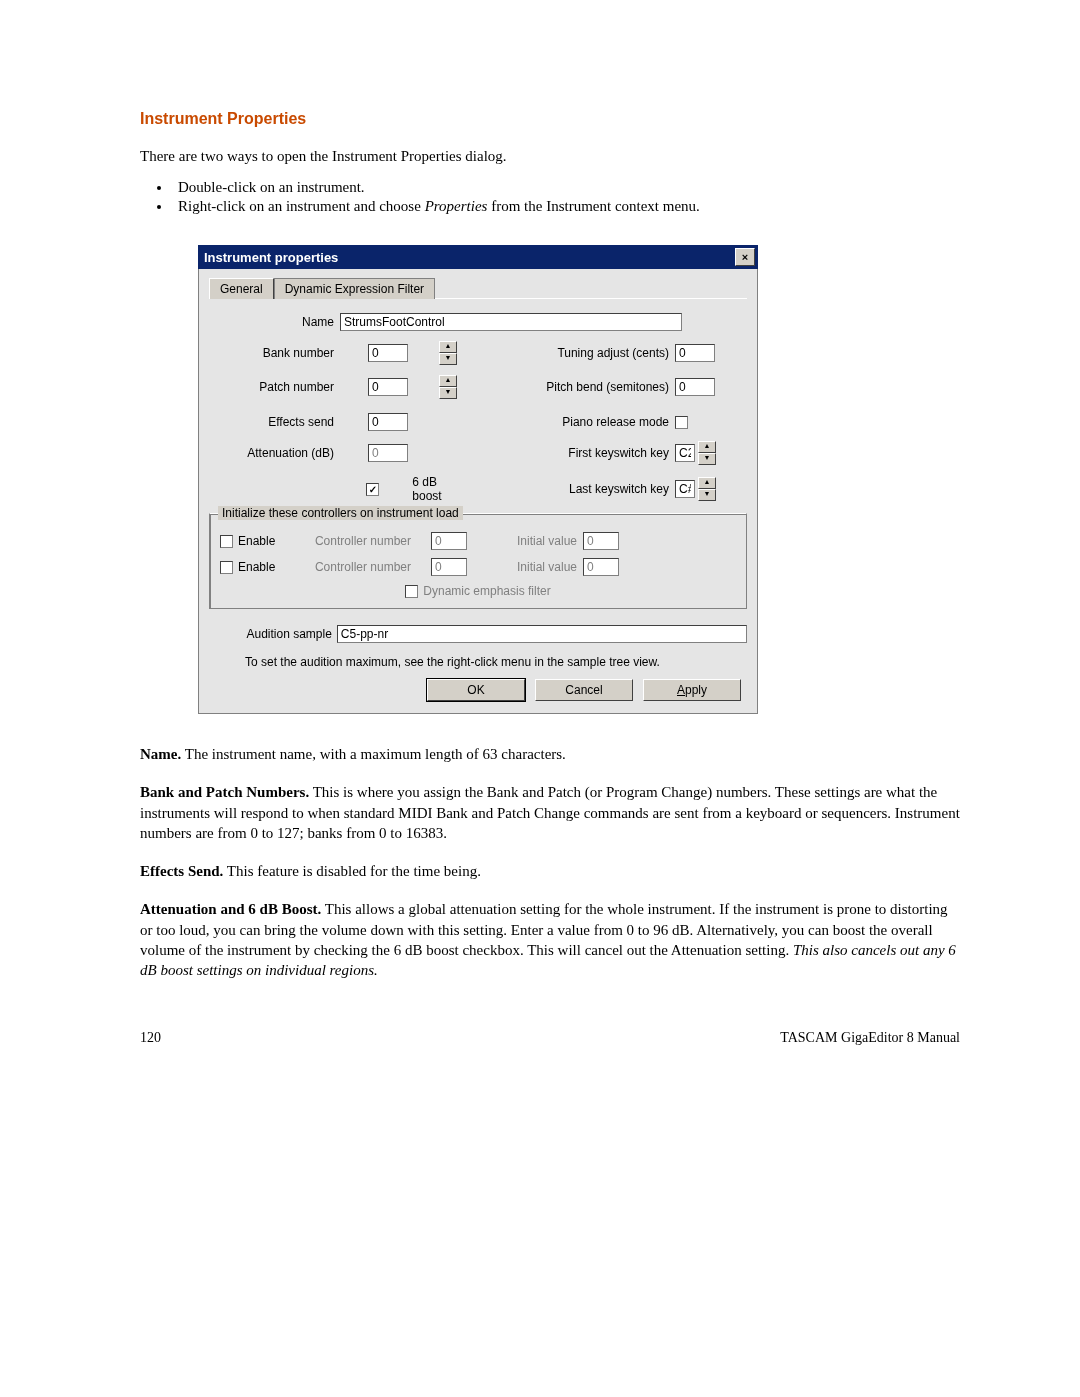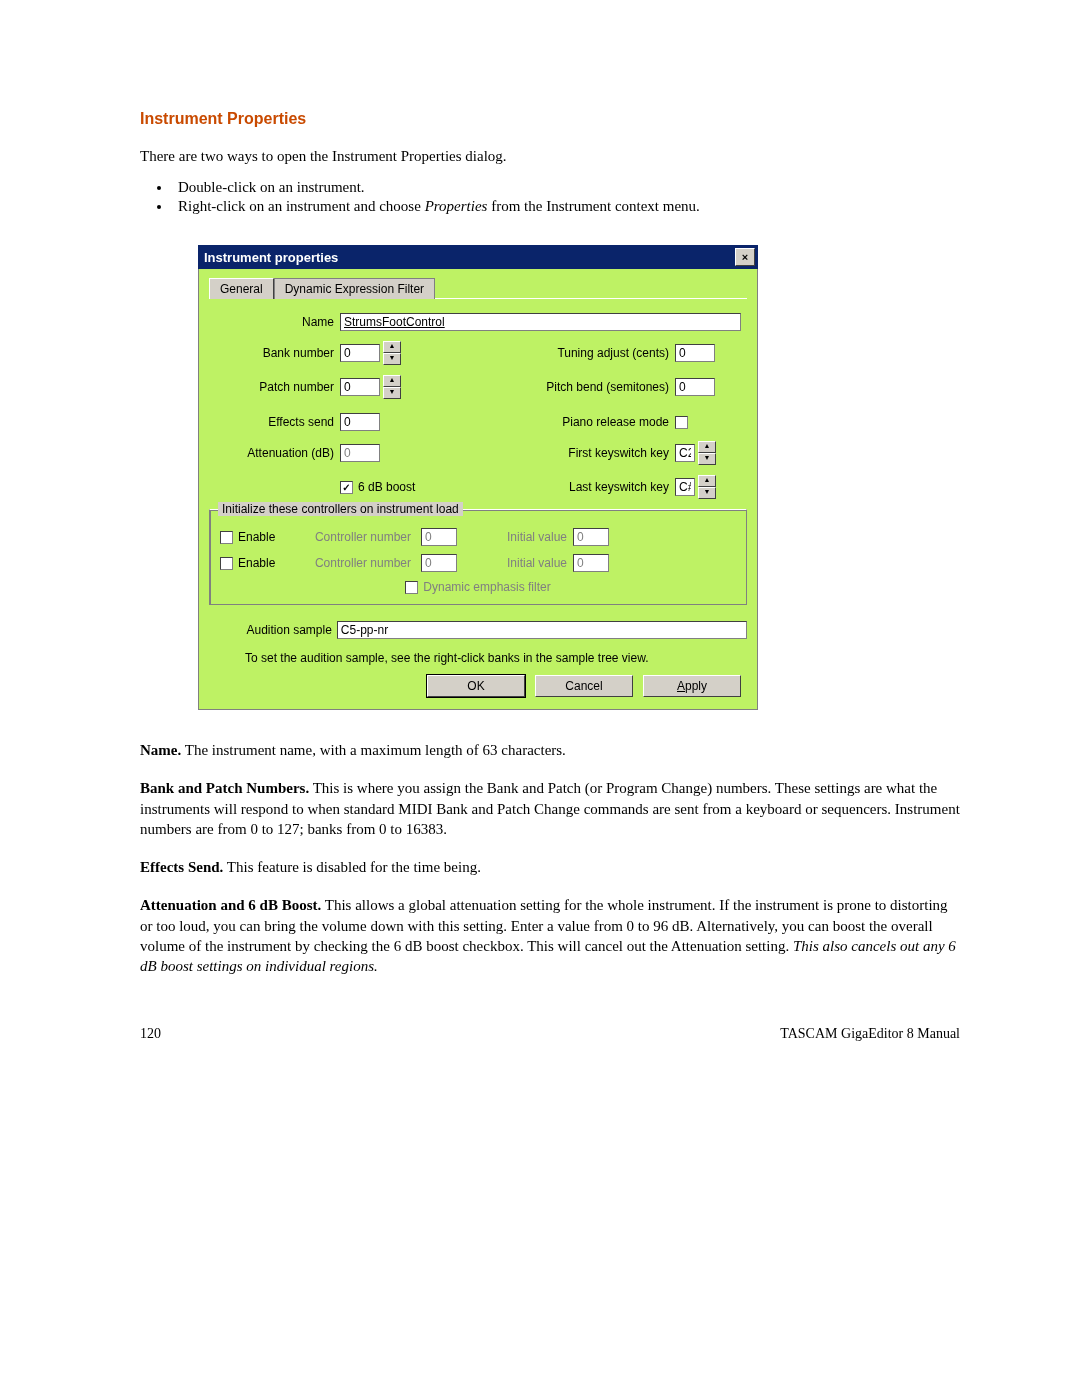--- a/index.html
+++ b/index.html
@@ -57,21 +57,21 @@
     width: 18px; height: 16px;
     background: #D4D0C8;
     border: 1px solid #fff;
     border-right-color: #404040;
     border-bottom-color: #404040;
     display: flex; align-items: center; justify-content: center;
     font-family: Arial, sans-serif;
     font-size: 11px; font-weight: bold; color:#000;
   }
   .dlgbody {
-    background: #bef264;
+    background: #e5e5e5;
     border: 1px solid #808080;
     border-top: none;
     padding: 8px 10px 12px 10px;
   }
   .tabs {
     display: flex;
     align-items: flex-end;
     border-bottom: 1px solid #fff;
     margin-bottom: 14px;
   }
@@ -111,21 +111,21 @@
     background: #fff;
     border: 1px solid #808080;
     border-top-color: #404040;
     border-left-color: #404040;
     height: 18px;
     padding: 1px 3px;
     font-family: Tahoma, Arial, sans-serif;
     font-size: 12px;
     box-sizing: border-box;
   }
-  .w-wide { width: 401px; text-decoration: underline; }
+  .w-wide { width: 342px; }
   .w-num { width: 40px; }
   .w-key { width: 20px; }
   .w-sample { width: 432px; }
   .w-small { width: 36px; }
 
   .spinner {
     display: flex; flex-direction: column;
     margin-left: 3px;
   }
   .spinbtn {
@@ -133,21 +133,21 @@
     background: #D4D0C8;
     border: 1px solid #fff;
     border-right-color: #404040;
     border-bottom-color: #404040;
     font-size: 7px; line-height: 7px;
     text-align: center;
   }
   .pair {
     display: flex; width: 100%;
   }
-  .left { width: 260px; display:flex; align-items:center; }
+  .left { width: 260px; display:flex; align-items:center;gap:28px; }
   .right { flex:1; display:flex; align-items:center; }
   .checkbox {
     width: 13px; height: 13px;
     background: #fff;
     border: 1px solid #808080;
     border-top-color:#404040; border-left-color:#404040;
     display:inline-flex; align-items:center; justify-content:center;
     font-size: 10px; font-weight:bold;
     margin-right: 5px;
     box-sizing: border-box;
@@ -164,21 +164,21 @@
   }
   .grouplabel {
     position: absolute;
     top: -8px; left: 8px;
     background:#D4D0C8;
     padding: 0 4px;
     font-size:12px;
   }
   .grow { display:flex; align-items:center; margin-bottom:8px; }
   .gcheck { display:flex; align-items:center; width:86px; }
-  .gclabel { width:105px; text-align:right; padding-right:10px; }
+  .gclabel { width:105px; text-align:right; padding-right:20px; }
   .givlabel { width:90px; text-align:right; padding-right:6px; margin-left:20px;}
   .centered { justify-content:center; }
 
   .note {
     font-size: 12px;
     margin: 12px 0 6px 36px;
   }
   .btnrow {
     display:flex; justify-content:flex-end; gap:10px;
     padding: 4px 6px 0 0;
@@ -341,21 +341,21 @@
           <span class="checkbox"></span>
           <span>Dynamic emphasis filter</span>
         </div>
       </div>
 
       <div class="row" style="margin-left:28px;">
         <div style="width:100px; text-align:right; padding-right:5px;">Audition sample</div>
         <input class="textinput w-sample" value="C5-pp-nr" style="">
       </div>
 
-      <div class="note">To set the audition sample, see the right-click banks in the sample tree view.</div>
+      <div class="note">To set the audition maximum, see the right-click menu in the sample tree view.</div>
 
       <div class="btnrow">
         <div class="winbtn default">OK</div>
         <div class="winbtn">Cancel</div>
         <div class="winbtn"><span class="mnemonic">A</span><span>pply</span></div>
       </div>
     </div>
   </div>
 
   <p class="para">

